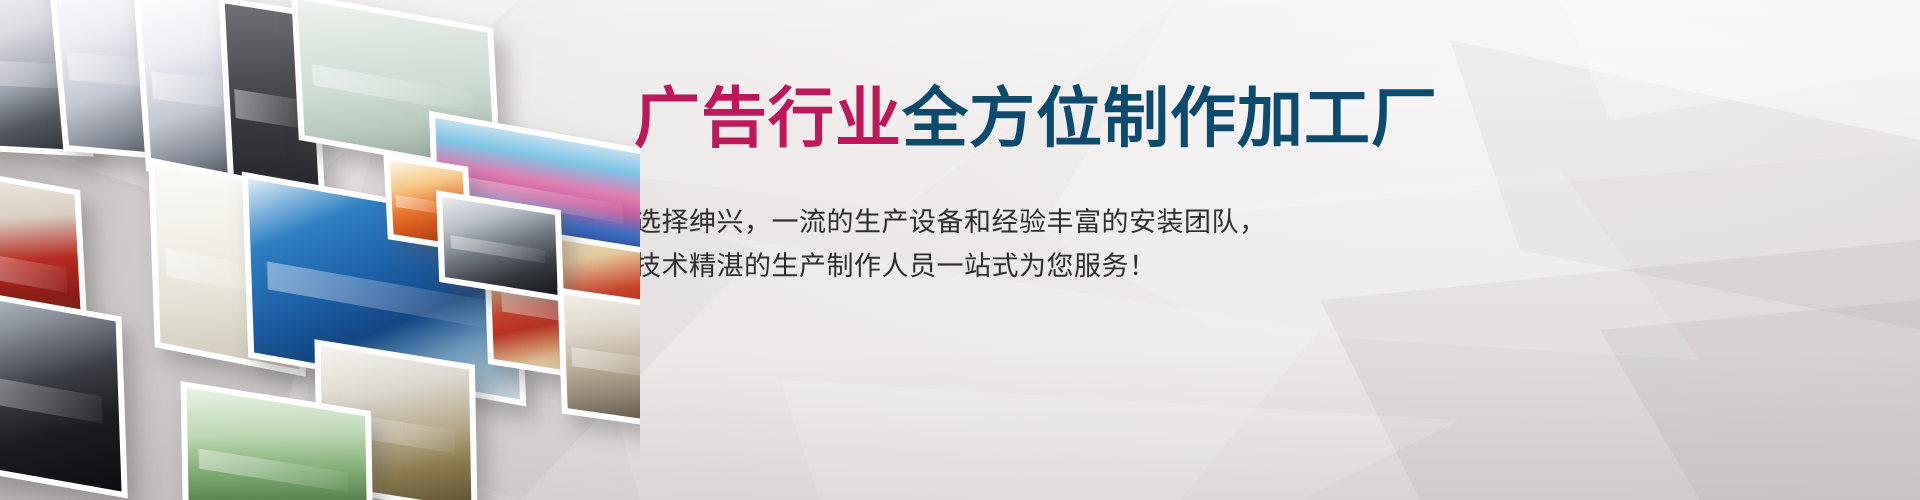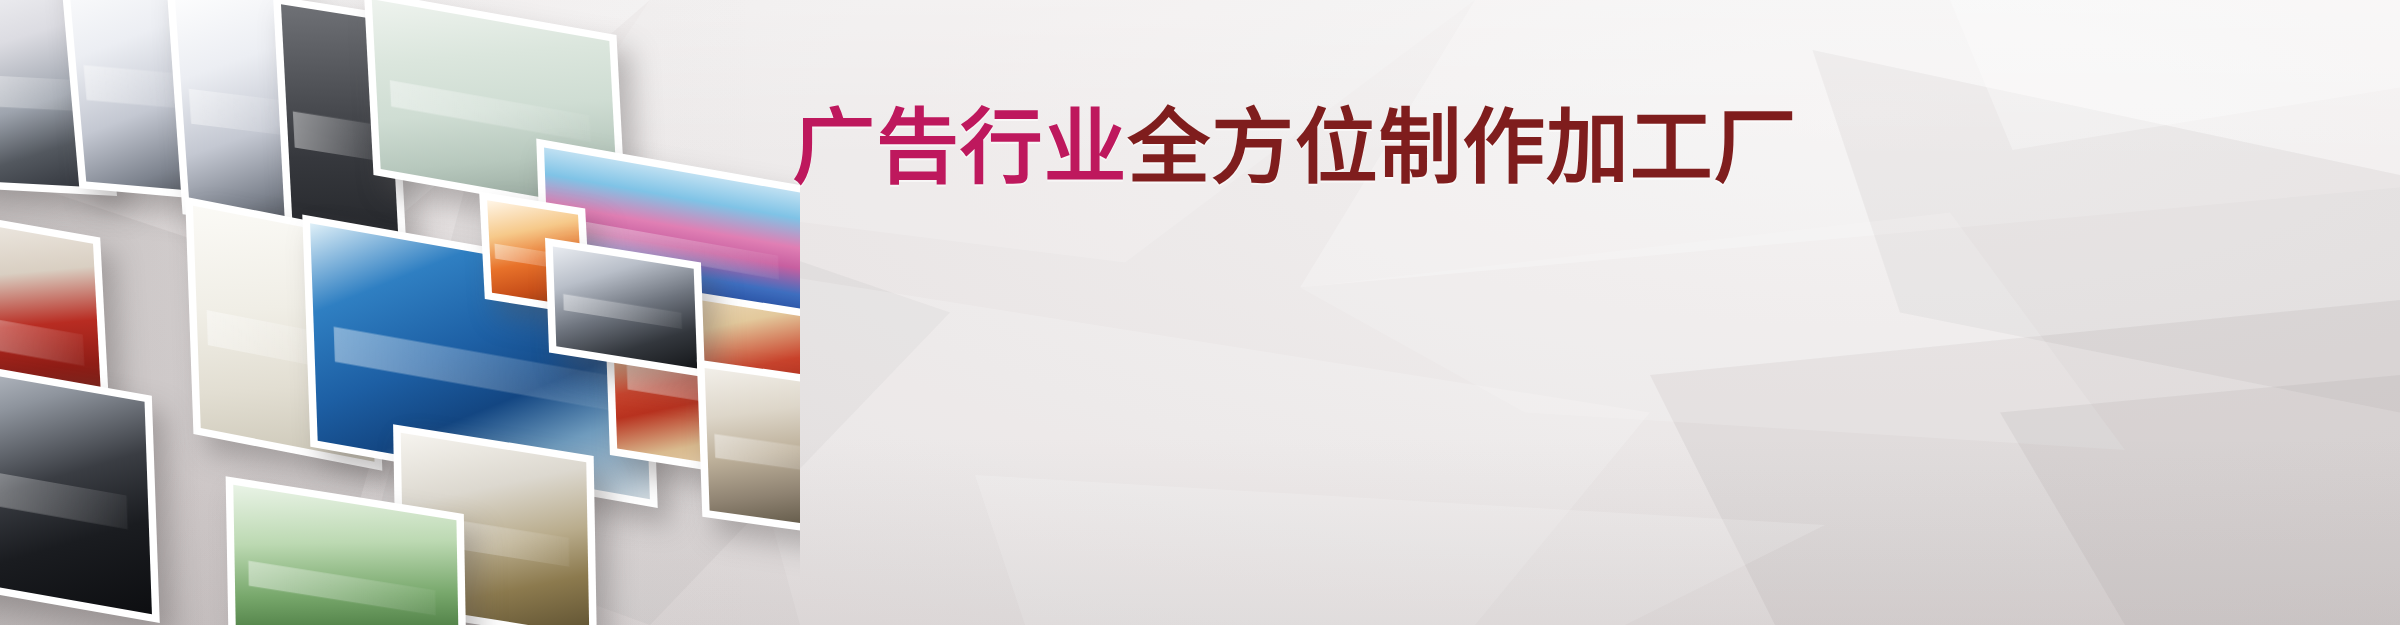--- a/index.html
+++ b/index.html
@@ -68,21 +68,21 @@
   #copy{
     position:absolute;left:634px;top:86px;width:1140px;
   }
   #headline{
     font-size:66px;line-height:1;font-weight:bold;letter-spacing:1px;
     white-space:nowrap;
     font-family:"DejaVu Sans","Liberation Sans",sans-serif;
     text-shadow:0 1px 0 rgba(255,255,255,.55);
   }
   #headline .hl-a{color:#be185d;}
-  #headline .hl-b{color:#7f1d1d;margin-top:12px;}
+  #headline .hl-b{color:#0c4a6e;margin-top:12px;}
   #subcopy{margin-top:48px;}
   .sub-line{
     font-size:27px;line-height:1.62;color:#2f2f2f;letter-spacing:.5px;
     white-space:nowrap;
     font-family:"DejaVu Sans","Liberation Sans",sans-serif;
   }
 </style>
 </head>
 <body>
 
@@ -157,15 +157,19 @@
         <div class="ph ph-green"></div>
       </div>
     </div>
 
   <div id="copy">
 
     <div id="headline">
       <span class="hl-a">广告行业</span><span class="hl-b">全方位制作加工厂</span>
     </div>
 
+    <div id="subcopy">
+      <div class="sub-line">选择绅兴，一流的生产设备和经验丰富的安装团队，</div>
+      <div class="sub-line">技术精湛的生产制作人员一站式为您服务！</div>
+    </div>
 
   </div>
 </div>
 
 </body></html>

